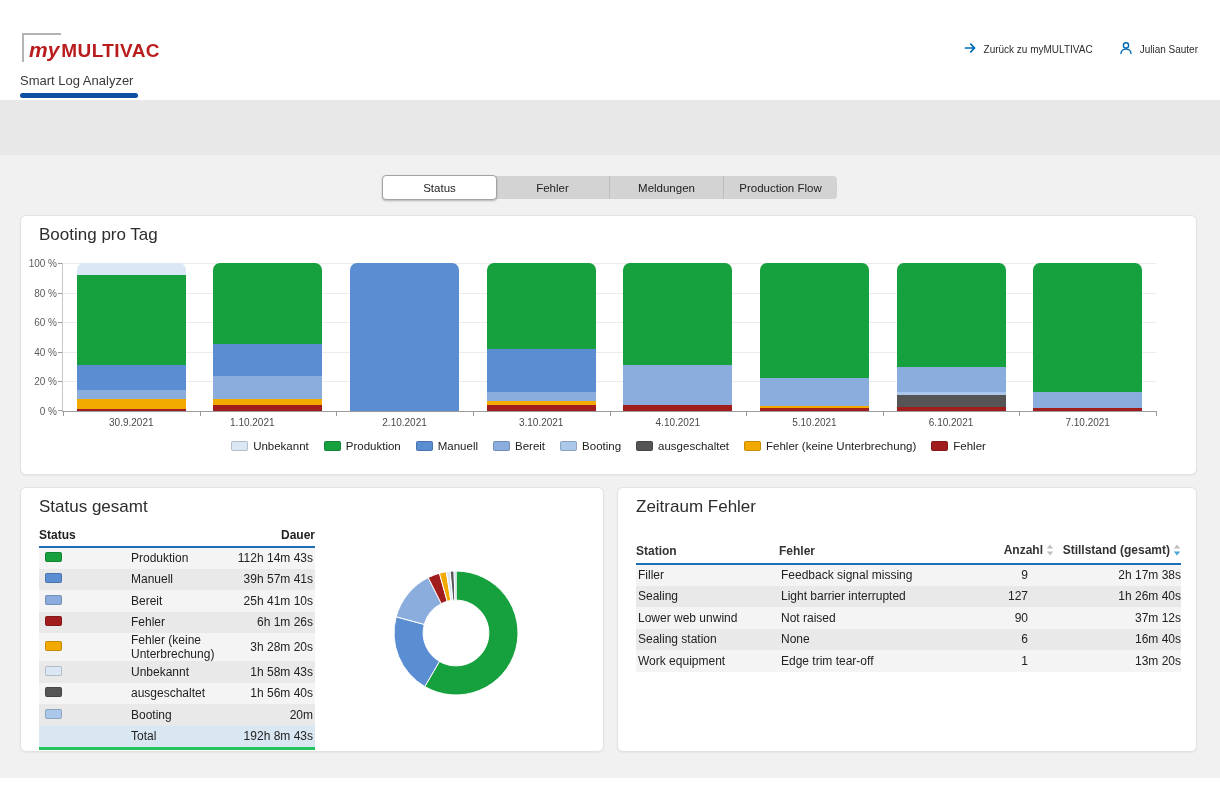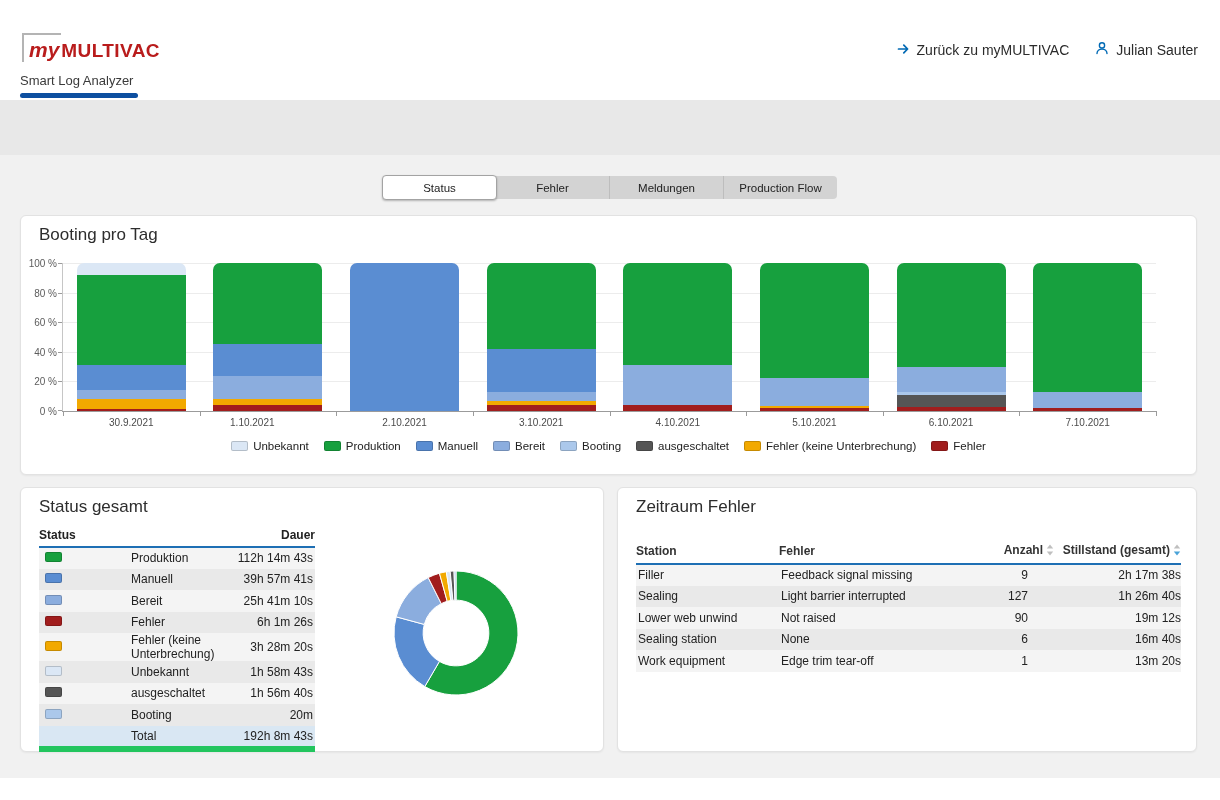--- a/index.html
+++ b/index.html
@@ -6,21 +6,21 @@
   body {
     width:1220px; height:800px; position:relative; overflow:hidden;
     background:#ffffff; font-family:"Liberation Sans", sans-serif; color:#2b2b2b;
   }
   
   .header { position:absolute; top:0; left:0; width:1220px; height:100px; background:#fff; }
   .logo { position:absolute; left:22px; top:33px; color:#b91c1c; white-space:nowrap; }
   .logo-bracket { display:inline-block; border-left:2px solid #b4b4b4; border-top:2px solid #b4b4b4; padding:3px 2px 0 5px; }
   .logo-my { font-style:italic; font-weight:700; font-size:21px; }
   .logo-brand { font-weight:700; font-size:19px; letter-spacing:.4px; }
-  .top-right { position:absolute; right:22px; top:41px; display:flex; align-items:center; gap:26px; font-size:14px; color:#2b2b2b; }
+  .top-right { position:absolute; right:22px; top:41px; display:flex; align-items:center; gap:26px; font-size:10px; color:#2b2b2b; }
   .top-link { display:flex; align-items:center; gap:7px; cursor:pointer; }
   .app-tab { position:absolute; left:20px; top:73px; font-size:13px; color:#3a3a3a; cursor:pointer; }
   .app-tab-underline { position:absolute; left:20px; top:93px; width:118px; height:5px; background:#0d4fa0; border-radius:2.5px; }
   
   .filterbar { position:absolute; top:100px; left:0; width:1220px; height:55px; background:#e8e8e8; }
   .f-label { position:absolute; font-size:10.5px; color:#3a3a3a; }
   .select, .datefield {
     position:absolute; height:23px; border:1px solid #8f8f8f; border-radius:3px;
     display:flex; align-items:center; font-size:11.5px; color:#222; cursor:pointer;
   }
@@ -63,21 +63,21 @@
   .swatch { width:17px; height:10px; border-radius:2px; border:1px solid rgba(0,0,0,.18); display:inline-block; }
   
   table { border-collapse:collapse; font-size:12px; color:#222; table-layout:fixed; }
   .s-table { position:absolute; left:18px; top:36px; width:276px; }
   .s-table th { border-bottom:2px solid #1e6fb4; font-size:12px; height:23px; vertical-align:middle; }
   .s-table td { height:21.5px; vertical-align:middle; }
   .s-table .swcell { width:28px; padding-left:6px; }
   .s-table .num { text-align:right; padding-right:2px; }
   tbody tr:nth-child(odd)  { background:#f4f4f4; }
   tbody tr:nth-child(even) { background:#e9e9e9; }
-  tr.total-row { background:#d9e7f3 !important; border-bottom:6px solid #22c55e; }
+  tr.total-row { background:#d9e7f3 !important; border-bottom:3px solid #22c55e; }
   tr.total-row td { height:23px; }
   .donut { position:absolute; left:350px; top:60px; }
   .e-table { position:absolute; left:18px; top:50px; width:545px; }
   .e-table th { border-bottom:2px solid #1e6fb4; font-size:12px; height:26px; text-align:left; vertical-align:middle; color:#333; }
   .e-table td { height:21.5px; vertical-align:middle; padding-left:2px; }
   .e-table th.r, .e-table td.r { text-align:right; }
   .e-table td.anz { padding-right:26px; }
   .e-table th .sorticon { vertical-align:-2px; margin-left:3px; }
   .th-sort { cursor:pointer; }
 </style>
@@ -388,21 +388,21 @@
           <tr>
             <td>Sealing</td>
             <td>Light barrier interrupted</td>
             <td class="r anz">127</td>
             <td class="r">1h 26m 40s</td>
           </tr>
           <tr>
             <td>Lower web unwind</td>
             <td>Not raised</td>
             <td class="r anz">90</td>
-            <td class="r">19m 12s</td>
+            <td class="r">37m 12s</td>
           </tr>
           <tr>
             <td>Sealing station</td>
             <td>None</td>
             <td class="r anz">6</td>
             <td class="r">16m 40s</td>
           </tr>
           <tr>
             <td>Work equipment</td>
             <td>Edge trim tear-off</td>

